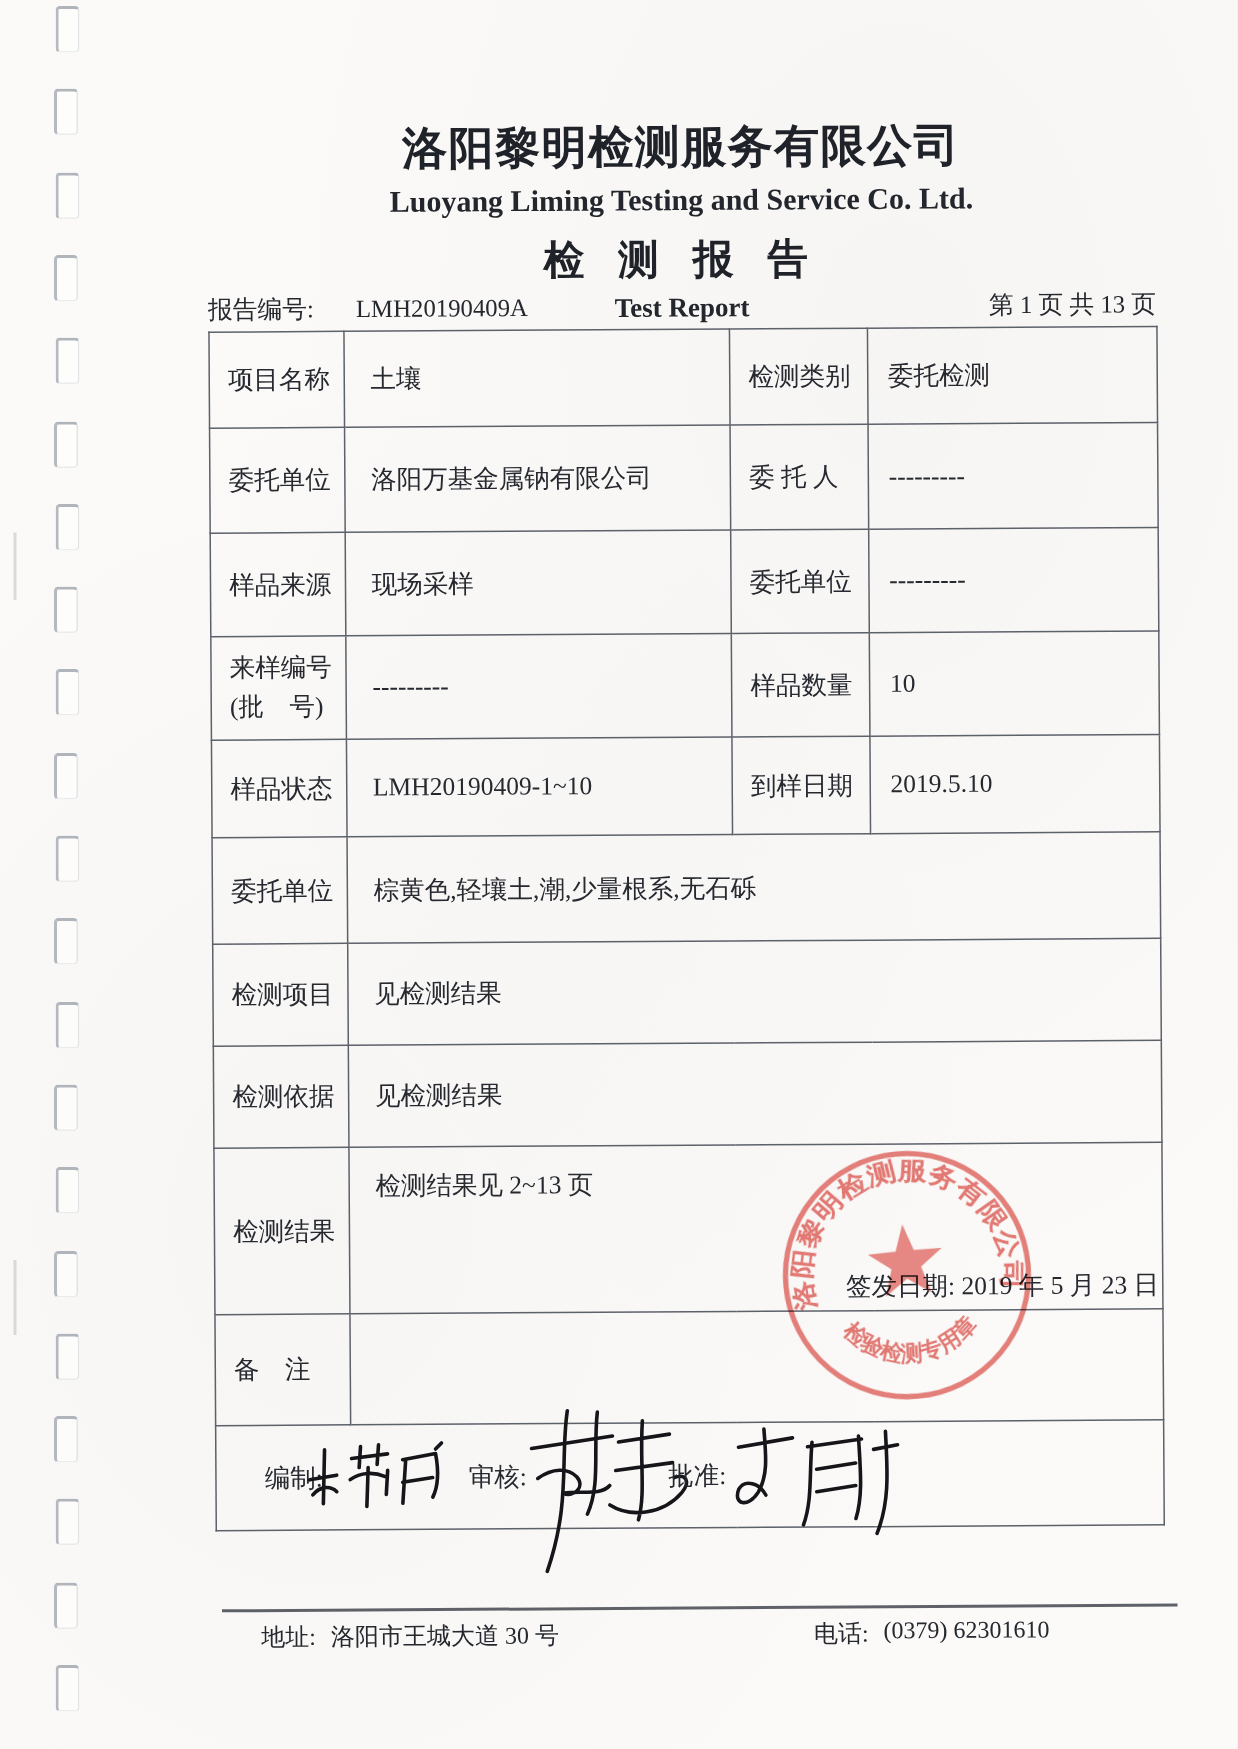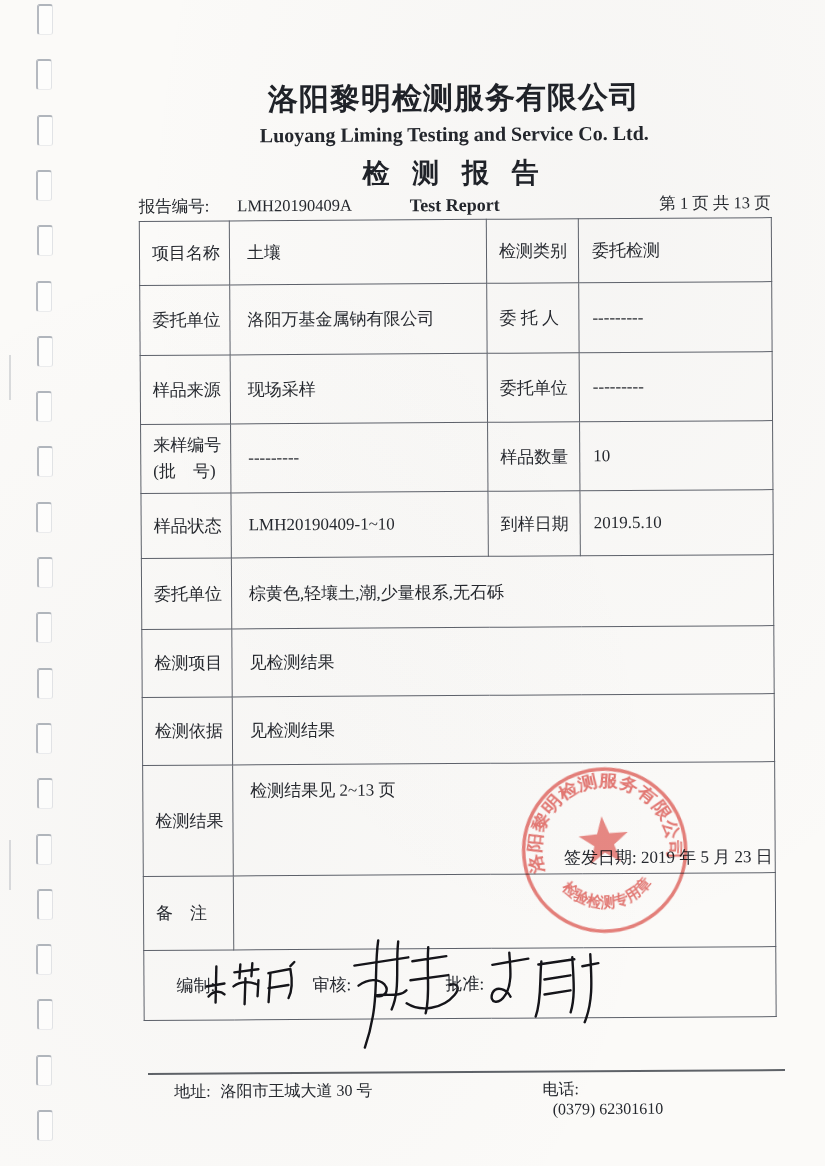--- a/index.html
+++ b/index.html
@@ -58,21 +58,21 @@
   td.sig-cell{position:relative;padding:0;}
   .sig-label{position:absolute;top:50%;transform:translateY(-50%);font-size:17px;white-space:nowrap;}
   .sig{position:absolute;}
   .sig path{fill:none;stroke:#15151a;stroke-width:2.4;stroke-linecap:round;stroke-linejoin:round;}
   
   .stamp{position:absolute;left:517px;top:765px;width:172px;height:172px;mix-blend-mode:multiply;opacity:0.88;filter:blur(0.3px);transform:rotate(-5deg);}
   
   .footer-line{position:absolute;left:145px;top:1071px;width:637px;height:2px;background:rgba(55,60,68,0.8);}
   .footer{position:absolute;left:141px;top:1080px;width:632px;font-size:16px;display:flex;}
   .f-addr{margin-left:30px;display:flex;}
-  .f-phone{margin-left:170px;display:flex;flex-direction:column;}
+  .f-phone{margin-left:170px;display:flex;}
   .f-val{margin-left:10px;}
 </style>
 </head>
 <body>
 
 <div class="page">
 
   <div class="holes">
       <div class="hole" style="top: 4px;"></div>
       <div class="hole" style="top: 59.3px;"></div>

